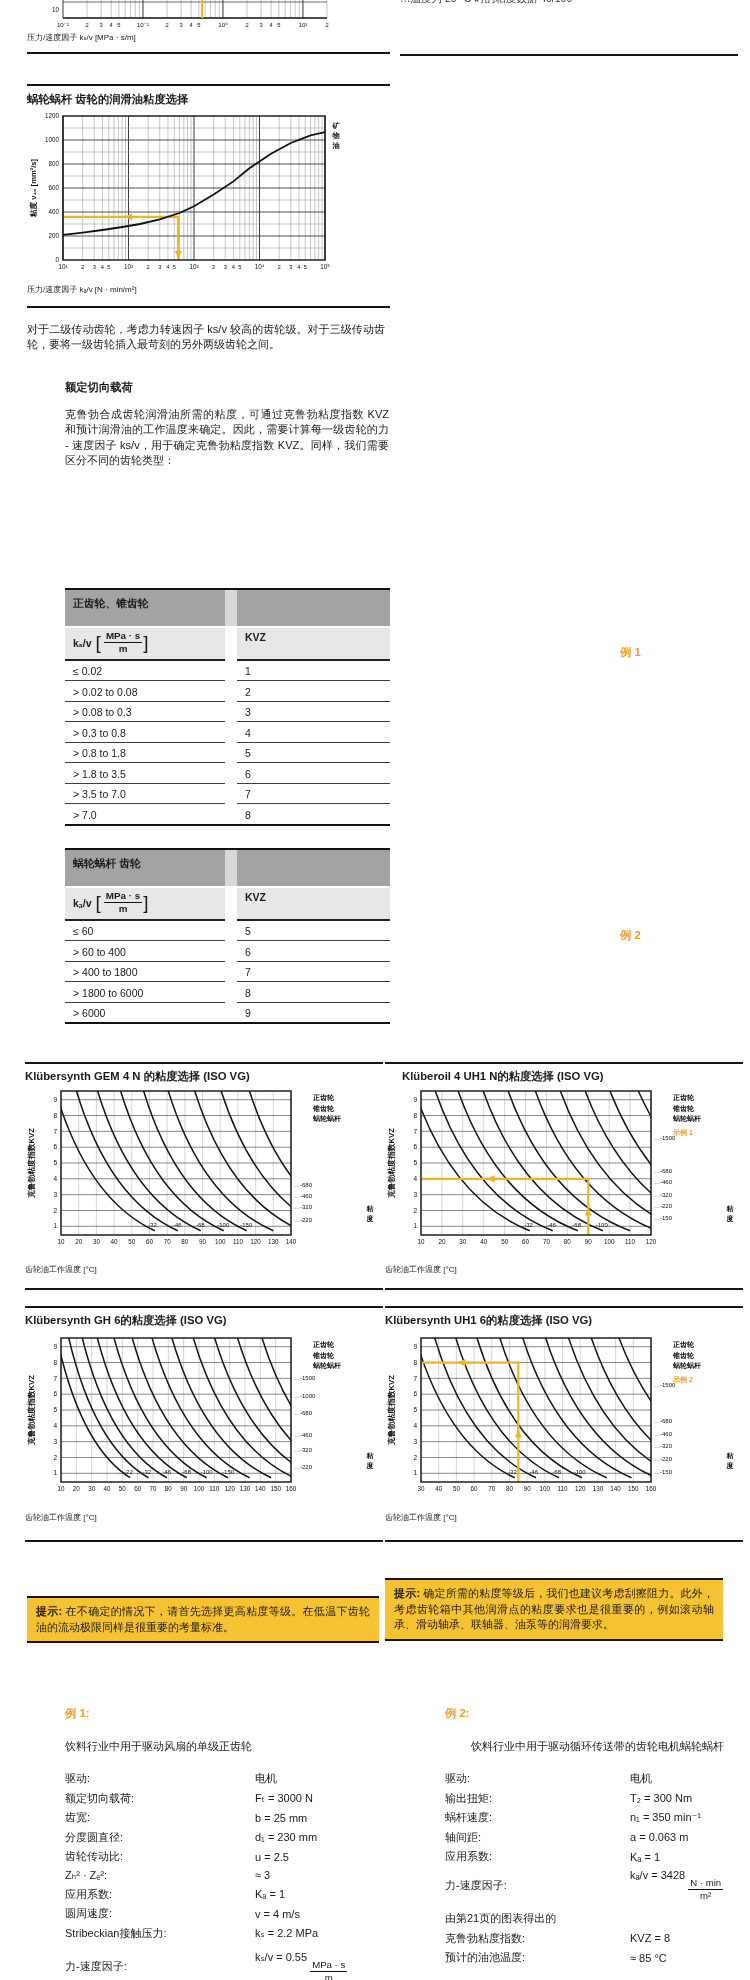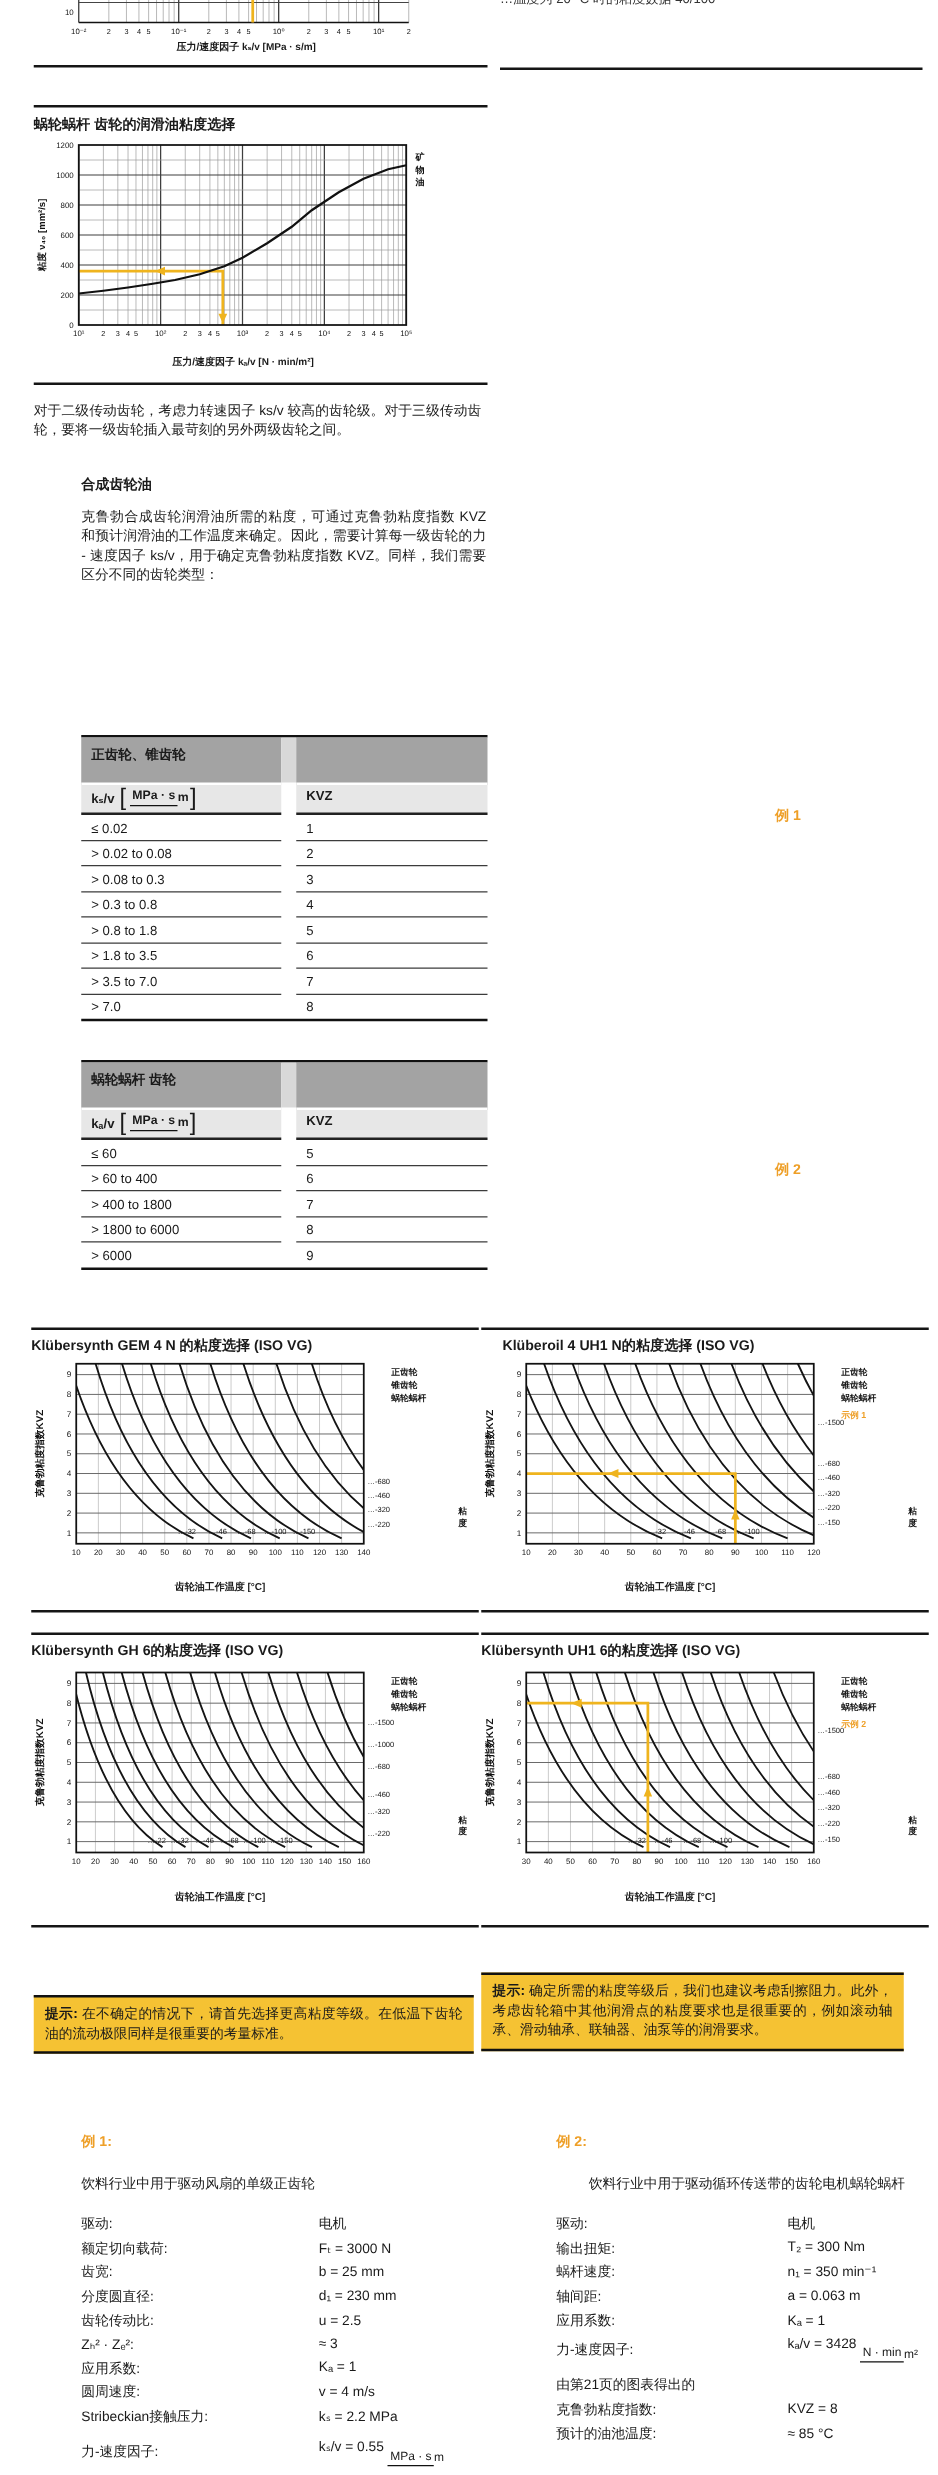--- a/index.html
+++ b/index.html
@@ -1,34 +1,34 @@
 <!DOCTYPE html>
 <html><head>
 <meta charset="utf-8">
 <style>
   html,body{margin:0;padding:0;background:#fff}
   #page{position:relative;width:750px;height:1980px;background:#fff;overflow:hidden;
         font-family:"Liberation Sans","DejaVu Sans",sans-serif;color:#1a1a1a}
   .abs{position:absolute}
   .rule{position:absolute;height:2.4px;background:#151515}
   .sec-title{position:absolute;font-weight:bold;font-size:11.3px;white-space:nowrap}
-  .xlabel{position:absolute;font-weight:bold;font-size:8px;text-align:center}
+  .xlabel{position:absolute;font-weight:normal;font-size:8px;}
   .para{position:absolute;font-size:11px;line-height:15.4px;text-align:justify}
   .clip{position:absolute;overflow:hidden}
   .clip span{display:block;margin-top:-8px;font-size:10.5px;color:#333;white-space:nowrap}
   .hint{position:absolute;background:#F5C233;border-top:2.6px solid #111;border-bottom:2.6px solid #111;
         padding:6px 9px;font-size:11px;line-height:15.6px;text-align:justify}
   .ex-h{position:absolute;color:#EE9F27;font-weight:bold;font-size:11.3px}
   .ex-desc{position:absolute;font-size:11px;white-space:nowrap}
   .ex-rows{position:absolute;font-size:11px}
   .ex-row{display:flex;margin-bottom:4.6px;align-items:center}
   .ex-row.gap{margin-top:10px}
   .ex-label{flex:0 0 var(--lw)}
   .ex-value{flex:1}
-  .frac{display:inline-flex;flex-direction:row;align-items:center;line-height:1.05;font-size:9.6px;vertical-align:-7px}
+  .frac{display:inline-flex;flex-direction:column;align-items:center;line-height:1.05;font-size:9.6px;vertical-align:-7px}
   .frac .num{border-bottom:1px solid #111;padding:0 2px 1px}
   .frac .den{padding-top:1px}
   .ktable{position:absolute;display:grid;grid-template-columns:160px 12px 1fr;
           border-top:2.4px solid #111;border-bottom:2.4px solid #111;background:#fff}
   .kt-title{background:#a3a3a3;font-weight:bold;font-size:10.8px;padding:7px 8px 15px;border-bottom:2.5px solid #fff}
   .kt-t2{background:#D8D8D8;border-bottom:2.5px solid #fff}
   .kt-head{background:#E7E7E7;font-size:10.5px;font-weight:bold;padding:3px 8px 4px;
            border-bottom:2.2px solid #222;display:flex;align-items:flex-start}
   .kt-head .inner{display:inline-flex;align-items:center}
   .kt-head .frac{font-size:9.8px;margin-left:2px;vertical-align:0}
@@ -189,21 +189,21 @@
       <text x="9" y="78" font-size="7.6" text-anchor="middle" fill="#111" font-weight="bold" transform="rotate(-90 9 78)">粘度 ν₄₀ [mm²/s]</text>
       <text x="309" y="18" font-size="7.2" text-anchor="middle" fill="#111" font-weight="bold">矿</text>
       <text x="309" y="28" font-size="7.2" text-anchor="middle" fill="#111" font-weight="bold">物</text>
       <text x="309" y="38" font-size="7.2" text-anchor="middle" fill="#111" font-weight="bold">油</text>
     </svg>
   <div class="xlabel" style="left:27px;top:284px;width:335px">压力/速度因子 kₐ/v [N · min/m²]</div>
   <div class="rule" style="left:27px;top:306px;width:363px"></div>
 
   <div class="para" style="left:27px;top:322px;width:358px">对于二级传动齿轮，考虑力转速因子 ks/v 较高的齿轮级。对于三级传动齿轮，要将一级齿轮插入最苛刻的另外两级齿轮之间。</div>
 
-  <div class="sec-title" style="left:65px;top:380px">合成齿轮油</div>
+  <div class="sec-title" style="left:65px;top:380px">额定切向载荷</div>
   <div class="para" style="left:65px;top:407px;width:324px">克鲁勃合成齿轮润滑油所需的粘度，可通过克鲁勃粘度指数 KVZ 和预计润滑油的工作温度来确定。因此，需要计算每一级齿轮的力 - 速度因子 ks/v，用于确定克鲁勃粘度指数 KVZ。同样，我们需要区分不同的齿轮类型：</div>
 
   <div id="table1" class="ktable" style="left:65px;top:588px;width:325px">
       <div class="kt-title">正齿轮、锥齿轮</div>
       <div class="kt-t2"></div>
       <div class="kt-title"></div>
       <div class="kt-head">
         <span class="inner">
           <span class="kt-kv">kₛ/v</span>
           <span class="bracket">[</span>

